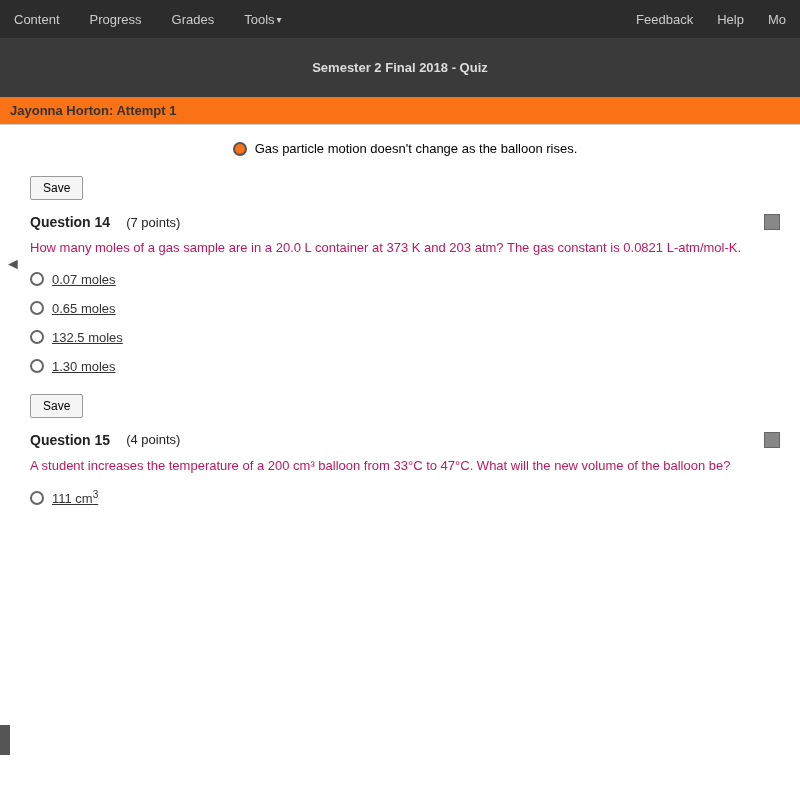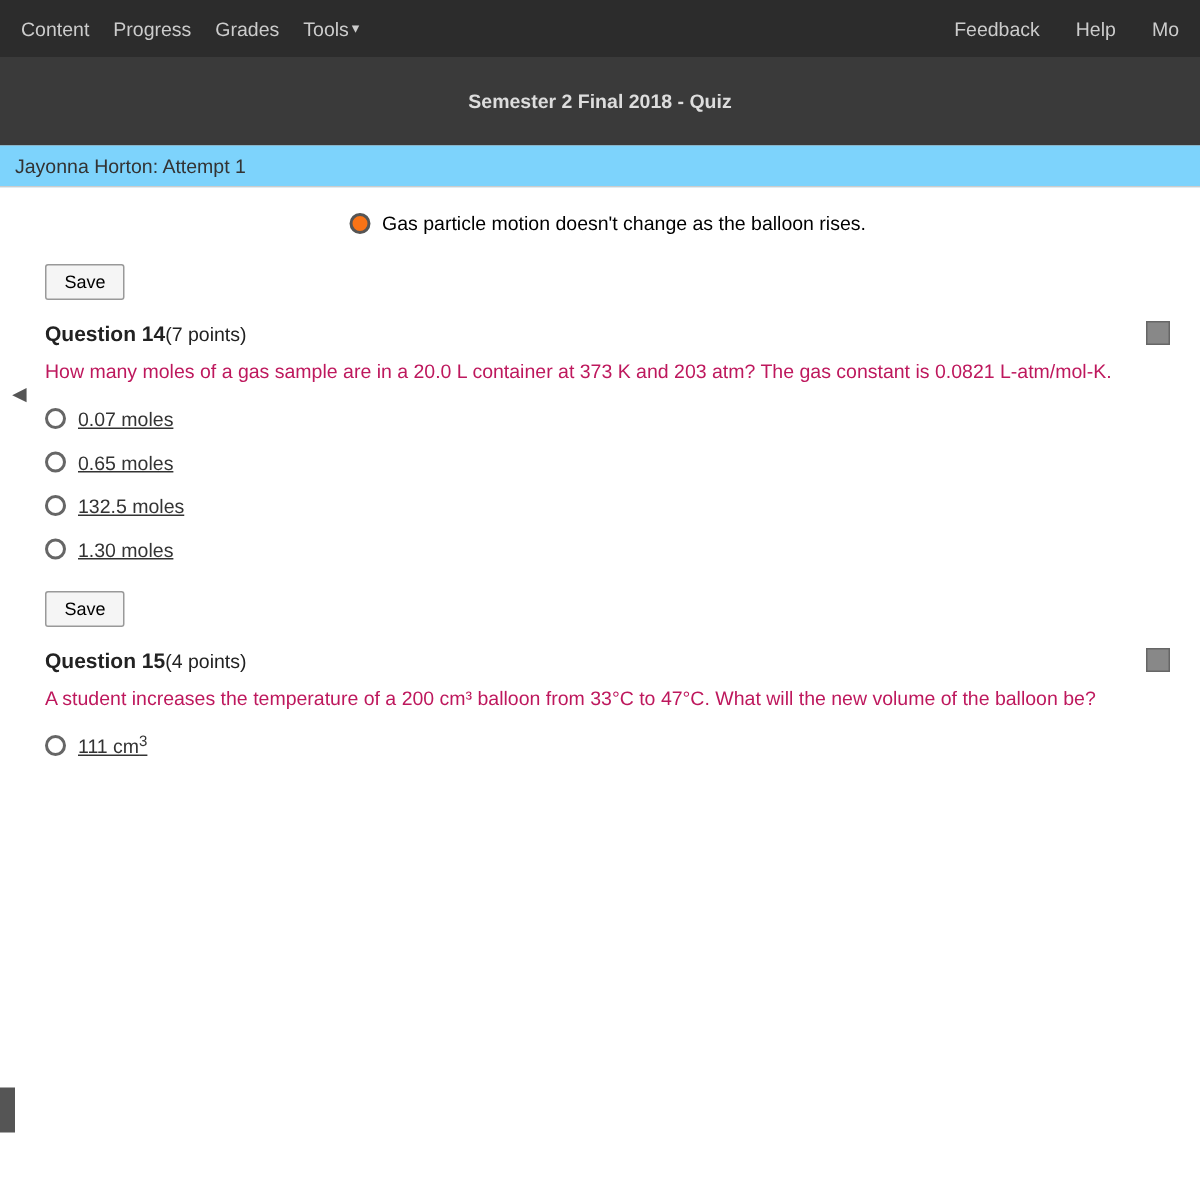--- a/index.html
+++ b/index.html
@@ -13,21 +13,21 @@
     }
 
     
     .top-nav {
       background: #2c2c2c;
       color: #ccc;
       display: flex;
       align-items: center;
       padding: 0 10px;
       height: 38px;
-      gap: 8px;
+      gap: 22px;
     }
     .top-nav-item {
       color: #ccc;
       font-size: 13px;
       cursor: pointer;
       padding: 8px 4px;
     }
     .tools-item {
       display: flex;
       align-items: center;
@@ -47,25 +47,26 @@
       background: #3a3a3a;
       color: #ddd;
       text-align: center;
       padding: 22px;
       font-size: 13px;
       font-weight: bold;
     }
 
     
     .attempt-bar {
-      background: #7dd3fc;
+      background: #f97316;
       border-bottom: 1px solid #ccc;
       padding: 6px 10px;
       font-size: 13px;
       color: #333;
+      font-weight: bold;
     }
 
     
     .main-content {
       background: #fff;
       padding: 10px 20px 10px 30px;
       height: calc(800px - 38px - 30px - 30px);
       overflow-y: auto;
       position: relative;
     }
@@ -132,22 +133,22 @@
       font-weight: bold;
       font-size: 14px;
       color: #222;
       margin-bottom: 8px;
       display: flex;
       align-items: center;
       justify-content: space-between;
     }
     .question-header-left {
       display: flex;
-      gap: 0;
-      align-items: flex-end;
+      gap: 16px;
+      align-items: center;
     }
     .question-num {
       font-weight: bold;
       font-size: 14px;
     }
     .question-pts {
       font-weight: normal;
       font-size: 13px;
     }
     .question-icon {

